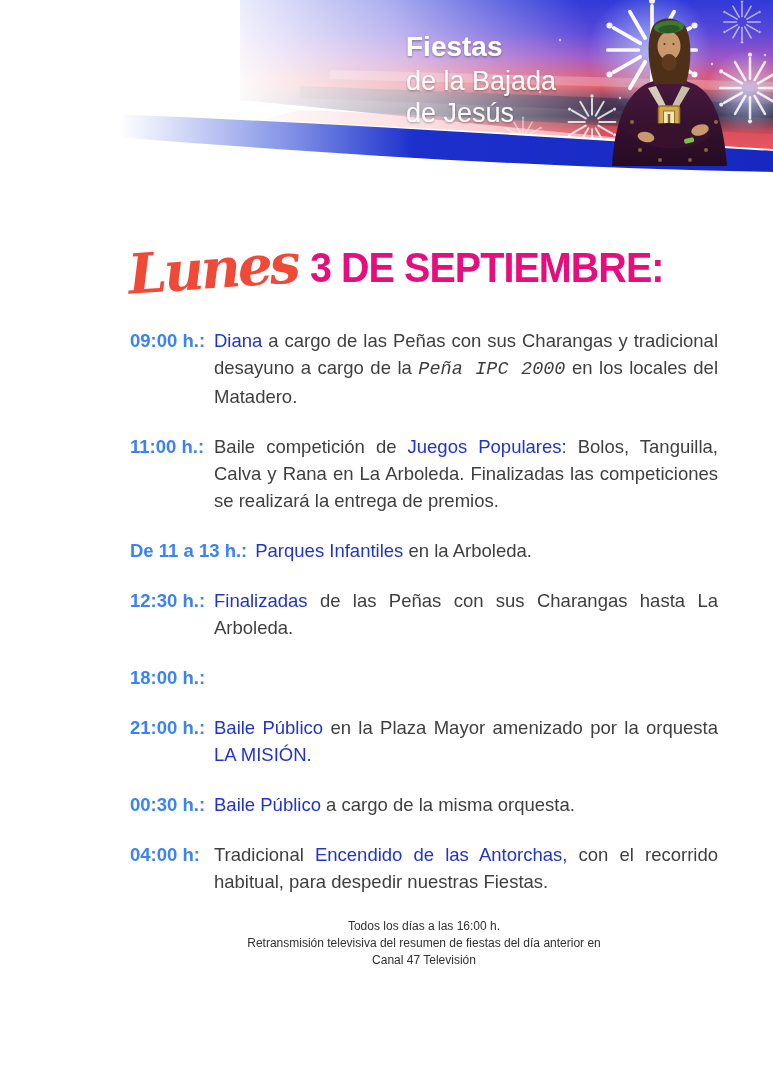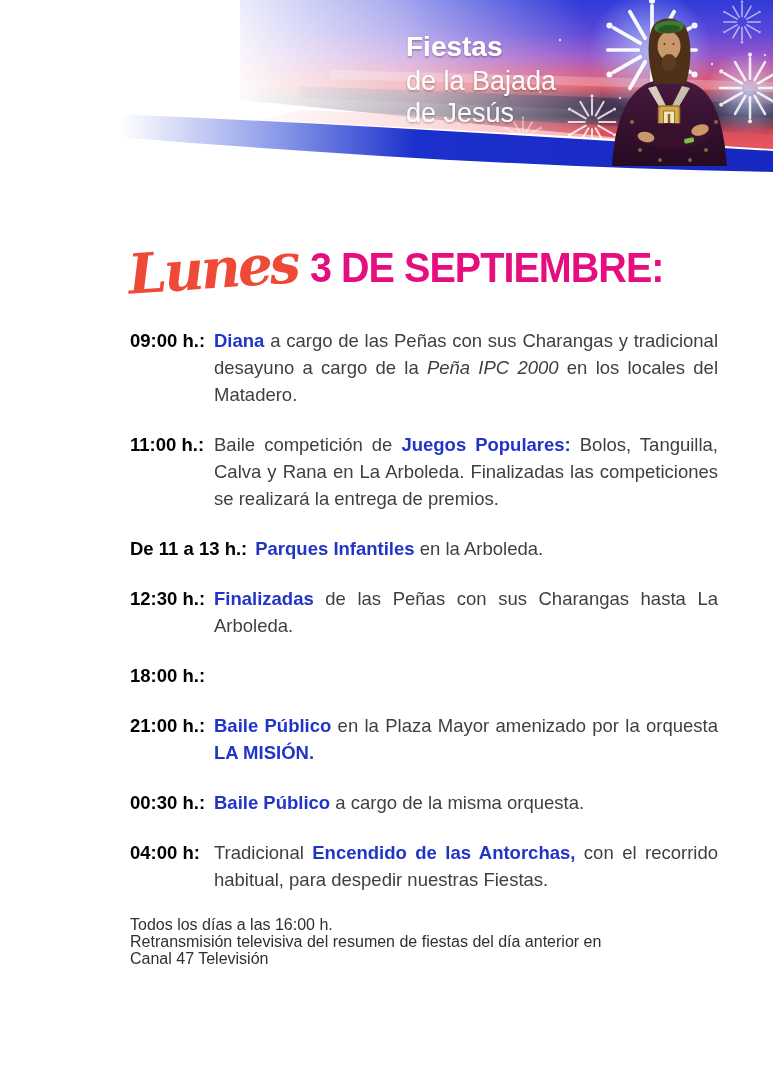--- a/index.html
+++ b/index.html
@@ -48,36 +48,36 @@
     display: flex;
     font-size: 18.5px;
     line-height: 27px;
     margin-bottom: 23px;
   }
   .entry .time {
     flex: 0 0 auto;
     min-width: 76px;
     padding-right: 8px;
     font-weight: bold;
-    color: #000000;
+    color: #3b82f6;
   }
   .entry .desc {
     flex: 1 1 auto;
     text-align: justify;
     color: #3f3f3f;
   }
   .run-n { }
-  .run-eb { color: #2134c8; font-weight: bold; margin-top: 46px; }
-  .run-i  { font-style: italic; }
+  .run-eb { color: #2134c8; font-weight: normal; margin-top: 46px; }
+  .run-i  { font-style: italic; font-family: Liberation Mono, monospace; }
 
   
   .footer {
     margin: 2px 55px 0 130px;
-    text-align: left;
-    font-size: 16px;
+    text-align: center;
+    font-size: 12px;
     line-height: 17px;
     color: #303030;
   }
   .page-number {
     position: absolute;
     right: 33px;
     top: 1033px;
     font-size: 13px;
     font-weight: bold;
     color: #1c3a94;

